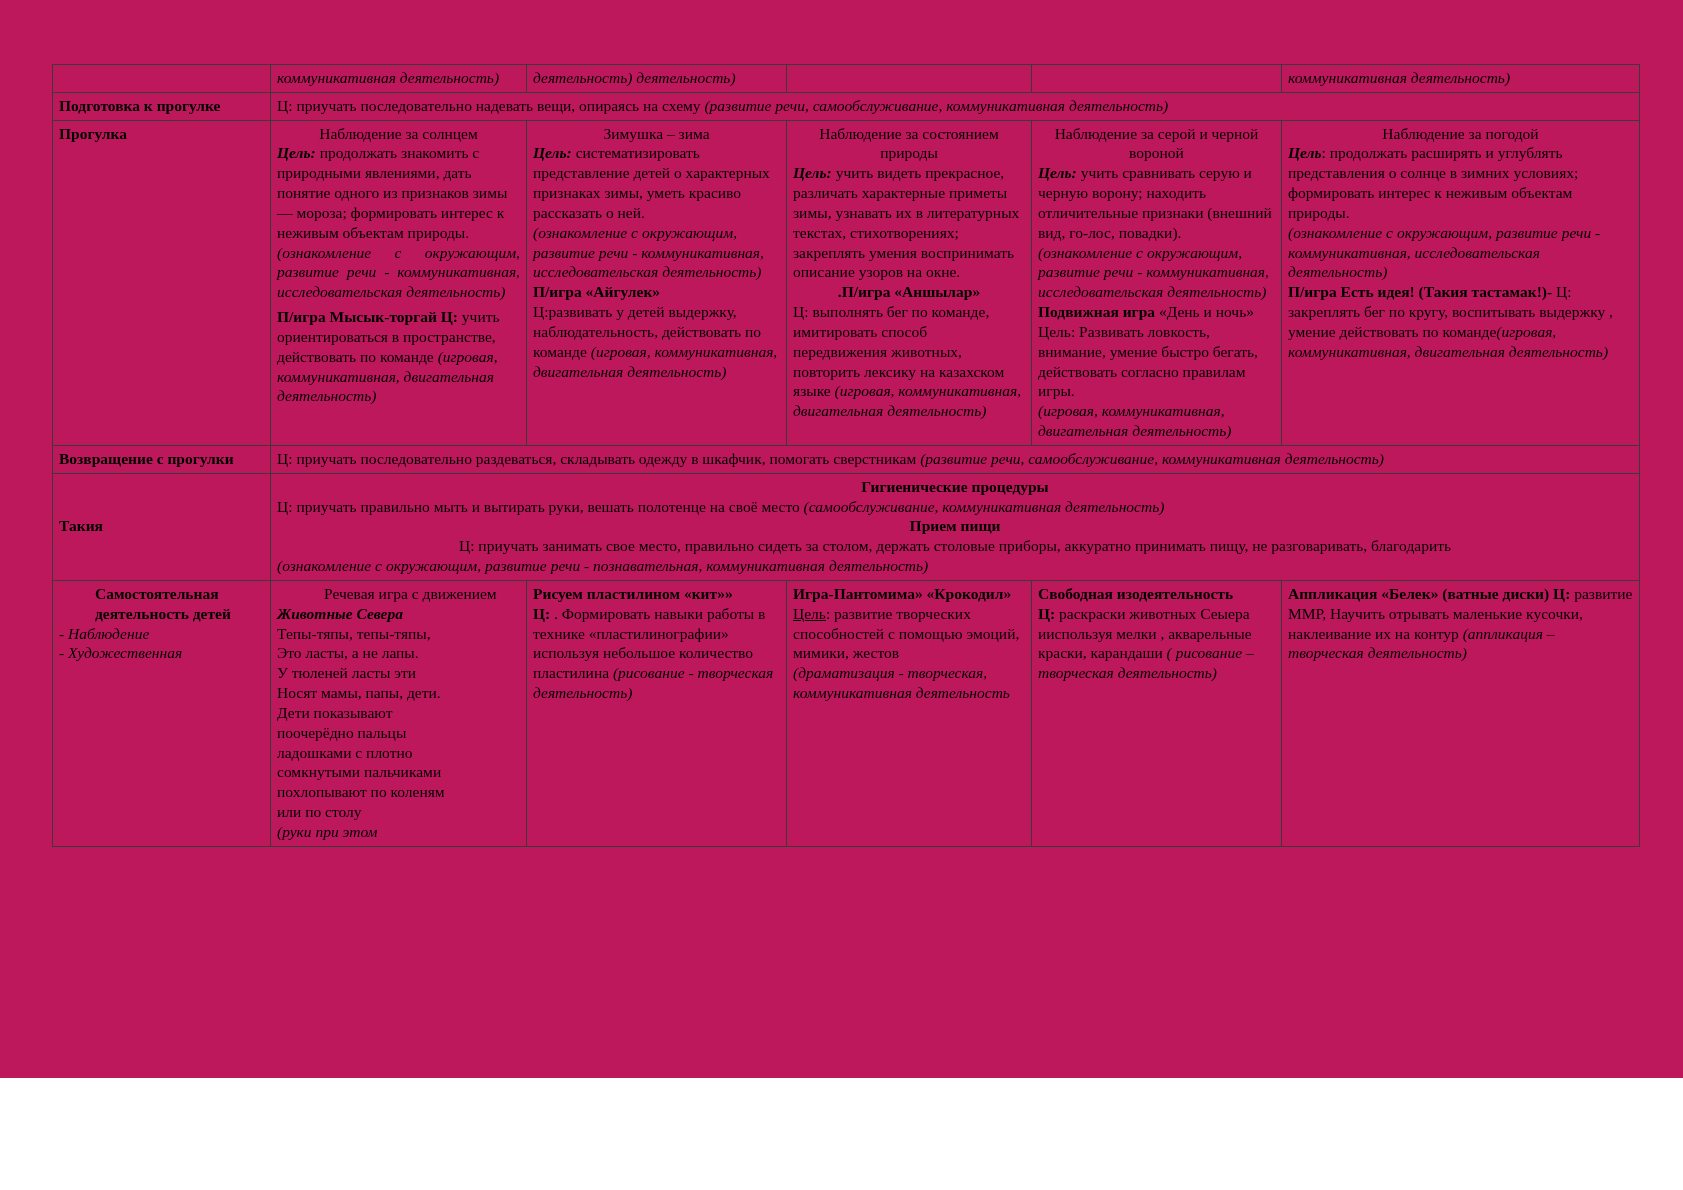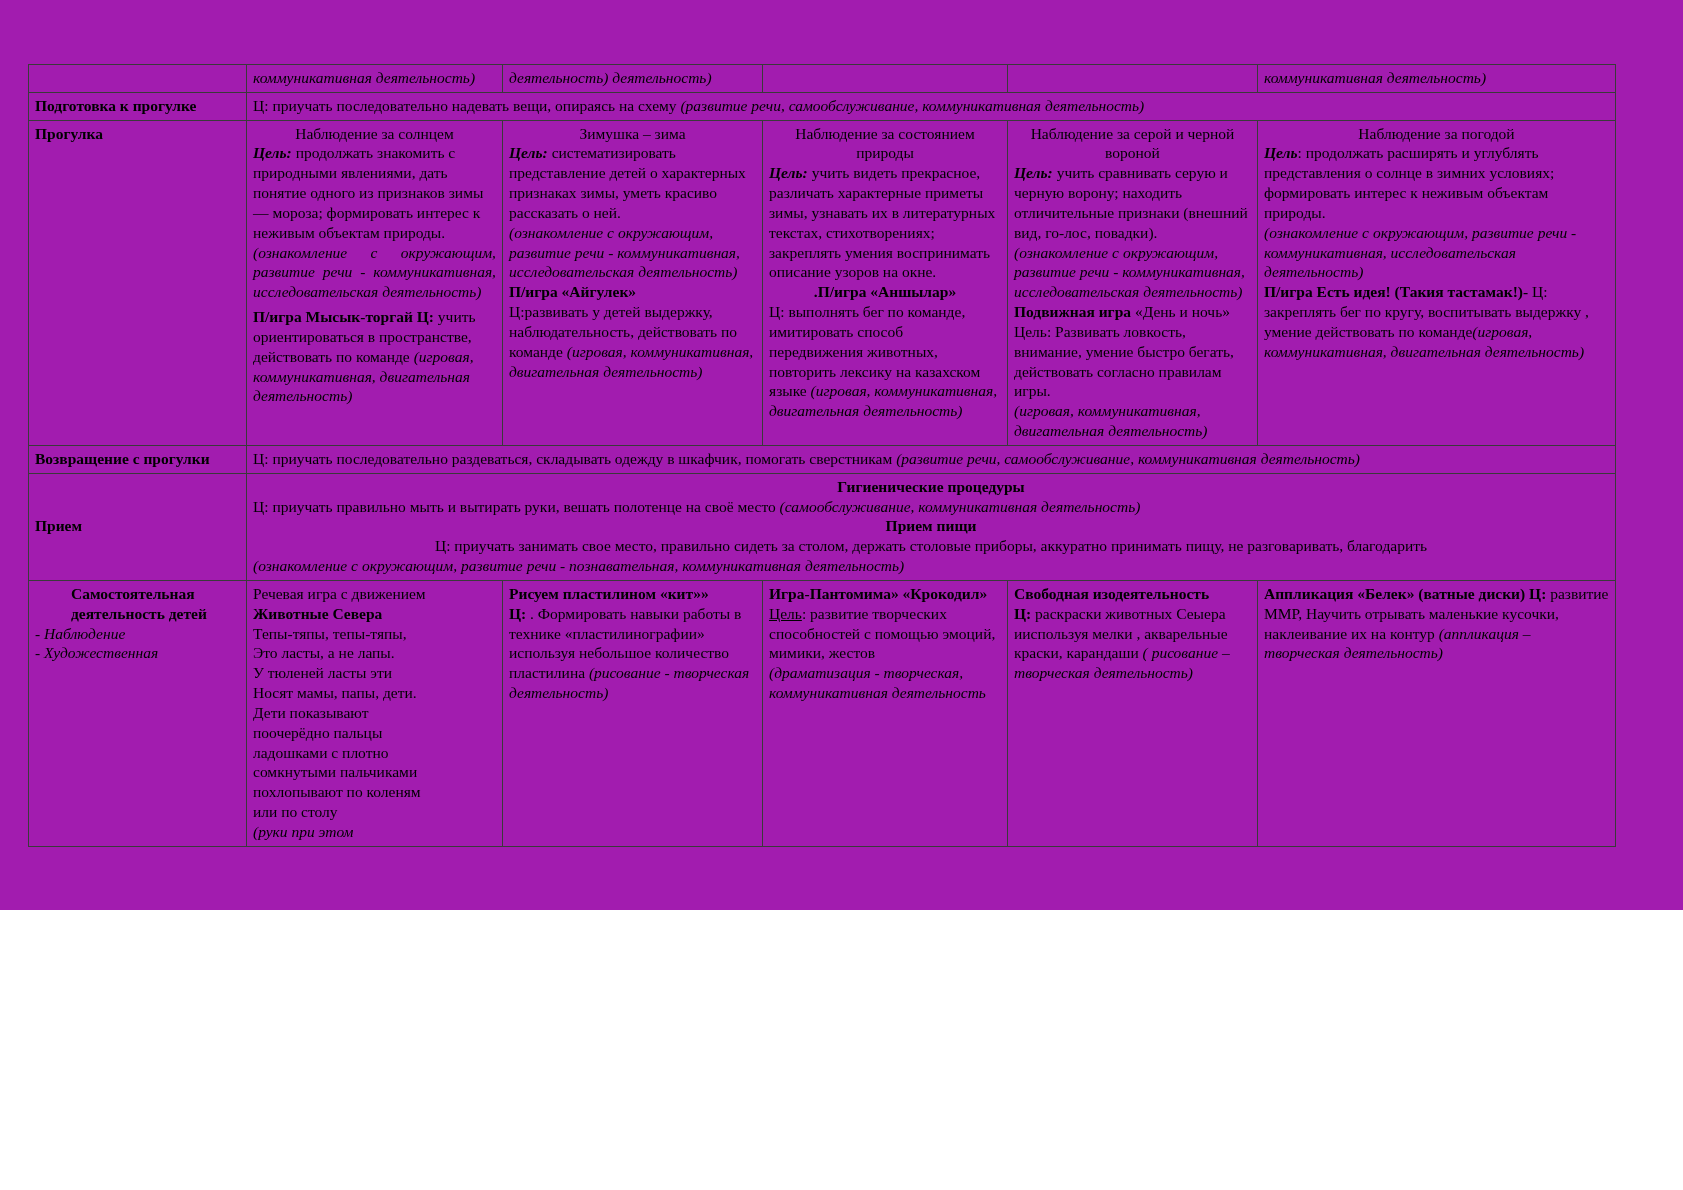--- a/index.html
+++ b/index.html
@@ -10,24 +10,24 @@
   body {
     width: 1683px;
     height: 1190px;
     font-family: "Liberation Serif", "DejaVu Serif", serif;
     color: #000000;
     overflow: hidden;
   }
   .page {
     position: relative;
     width: 1683px;
-    height: 910px;
-    background: #a21caf;
+    height: 1078px;
+    background: #be185d;
     box-sizing: border-box;
-    padding: 64px 48px 0 28px;
+    padding: 64px 48px 0 52px;
   }
   table.plan {
     border-collapse: collapse;
     width: 1587px;
     table-layout: fixed;
     font-size: 15.5px;
     line-height: 1.28;
   }
   table.plan td {
     border: 1.5px solid #3a3a3a;
@@ -125,40 +125,40 @@
     </tr>
 
     <tr>
       <td><span class="rowlabel">Возвращение с прогулки</span></td>
       <td colspan="5">
         <span>Ц: приучать последовательно раздеваться, складывать одежду в шкафчик, помогать сверстникам </span><span class="i">(развитие речи, самообслуживание, коммуникативная деятельность)</span>
       </td>
     </tr>
 
     <tr>
-      <td style="vertical-align: middle;"><span class="rowlabel">Прием</span></td>
+      <td style="vertical-align: middle;"><span class="rowlabel">Такия</span></td>
       <td colspan="5">
         <span class="b center" style="display:block;">Гигиенические процедуры</span>
         <span style="display:block;"><span>Ц: приучать правильно мыть и вытирать руки, вешать полотенце на своё место </span><span class="i">(самообслуживание, коммуникативная деятельность)</span></span>
         <span class="b center" style="display:block;">Прием пищи</span>
         <span style="display:block;text-align:center;"><span>Ц: приучать занимать свое место, правильно сидеть за столом, держать столовые приборы, аккуратно принимать пищу, не разговаривать, благодарить</span></span>
         <span class="i" style="display:block;">(ознакомление с окружающим, развитие речи - познавательная, коммуникативная деятельность)</span>
       </td>
     </tr>
 
     <tr>
       <td>
         <span class="b" style="display:block;margin-left:36px;">Самостоятельная деятельность детей</span>
         <span class="i" style="display:block;">- Наблюдение</span>
         <span class="i" style="display:block;">- Художественная</span>
       </td>
 
       <td>
-        <span style="display:block;">Речевая игра с движением</span>
-        <span class="b" style="display:block;">Животные Севера</span>
+        <span style="display:block;margin-left:47px;">Речевая игра с движением</span>
+        <span class="b" style="display:block;font-style:italic;">Животные Севера</span>
         <span style="display:block; white-space: pre-line;">Тепы-тяпы, тепы-тяпы,
 Это ласты, а не лапы.
 У тюленей ласты эти
 Носят мамы, папы, дети.
 Дети показывают
 поочерёдно пальцы
 ладошками с плотно
 сомкнутыми пальчиками
 похлопывают по коленям
 или по столу </span>

